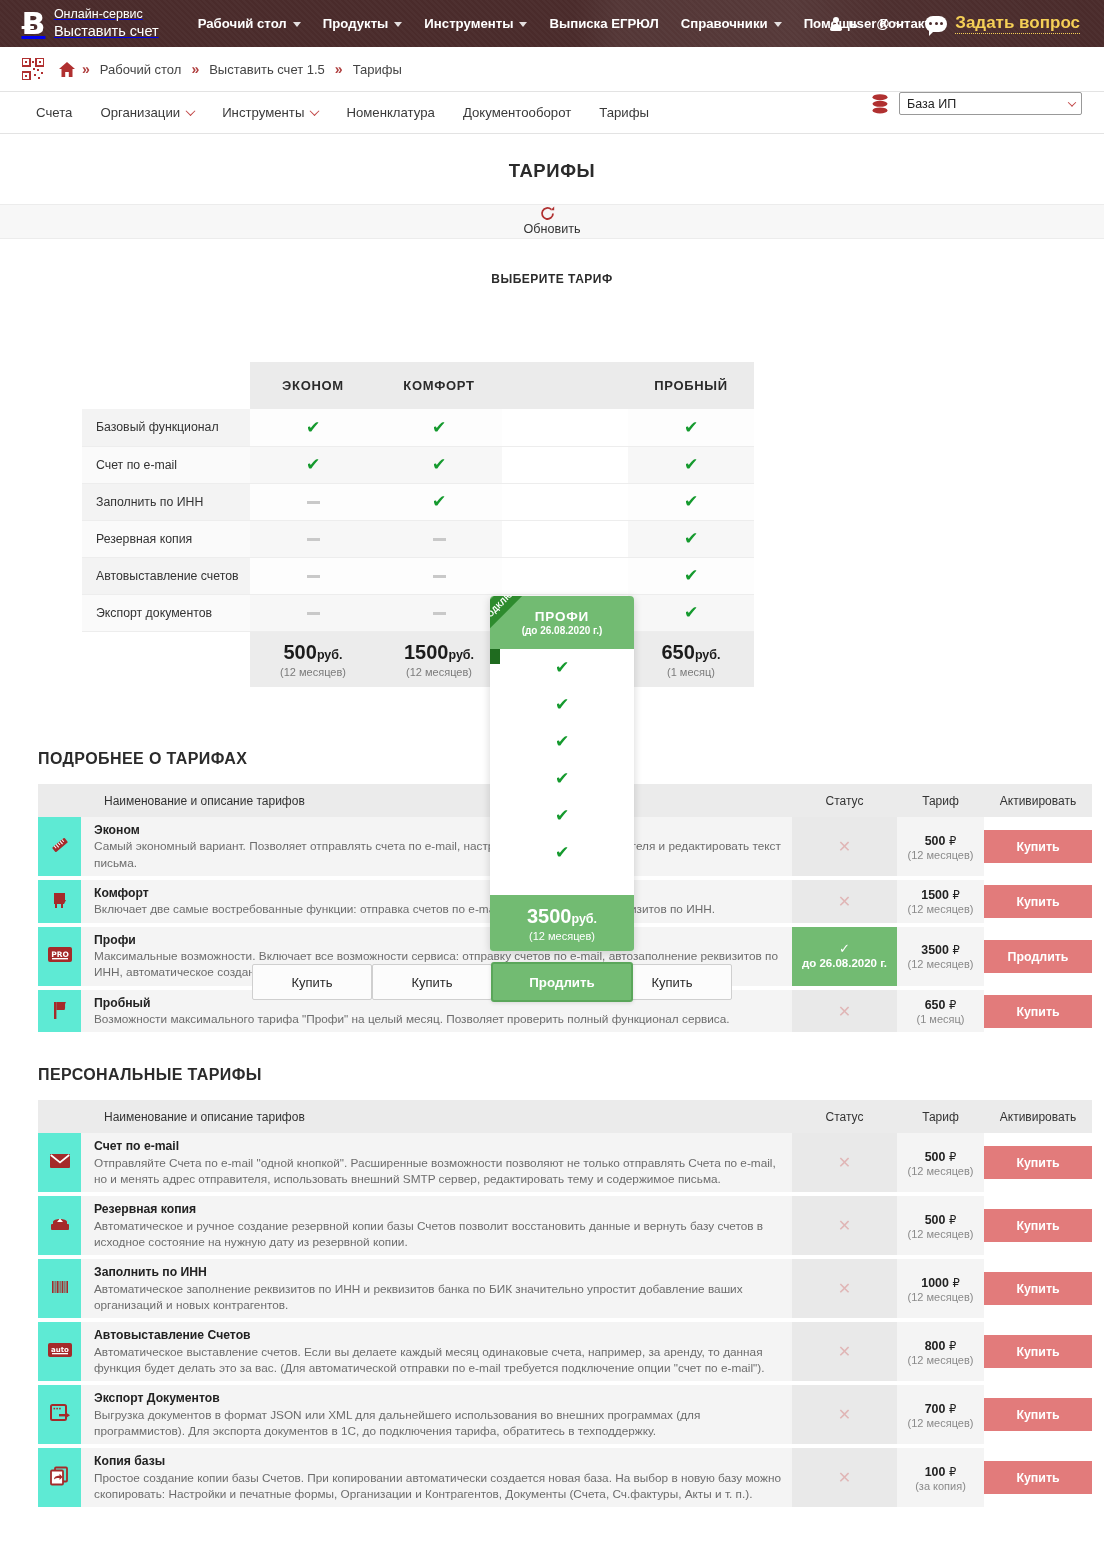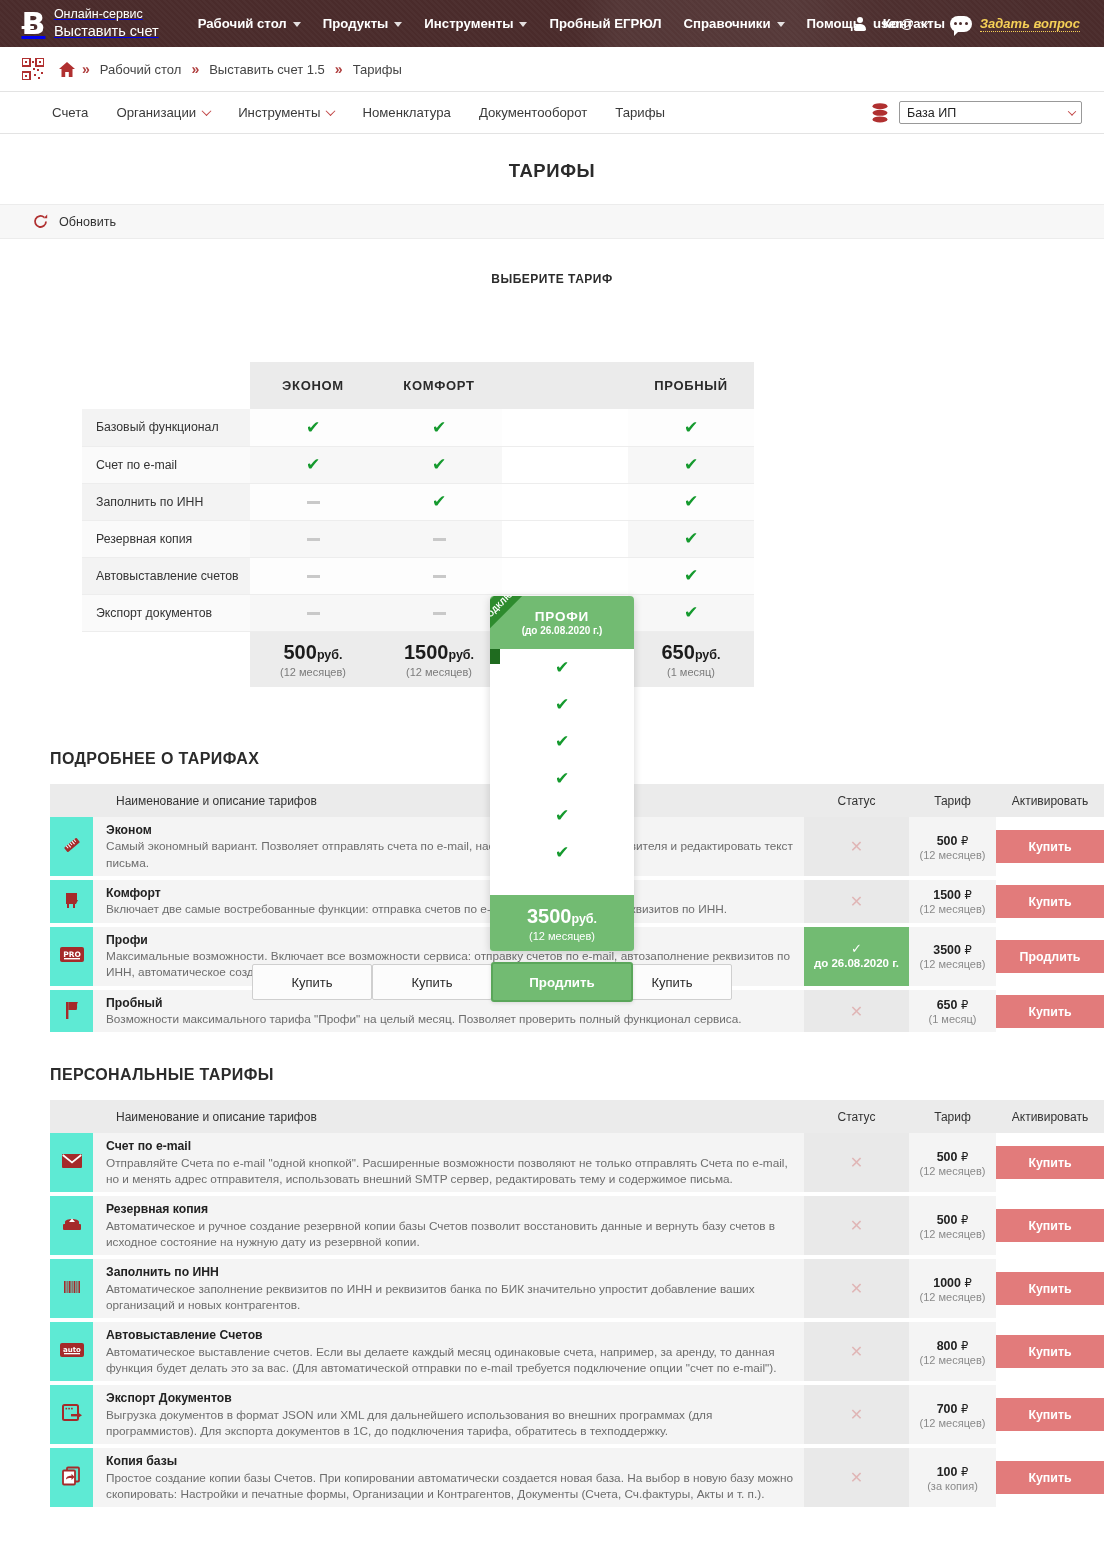--- a/index.html
+++ b/index.html
@@ -57,45 +57,45 @@
   .user-icon {
     width:12px;height:14px;position:relative;display:inline-block;
   }
   .user-icon::before{content:"";position:absolute;top:0;left:3px;width:6px;height:6px;border-radius:50%;background:#fff;}
   .user-icon::after{content:"";position:absolute;bottom:0;left:0;width:12px;height:7px;border-radius:6px 6px 2px 2px;background:#fff;}
   .ask-wrap{display:inline-flex;align-items:center;gap:8px;padding:6px 4px 6px 12px;}
   .bubble{width:22px;height:16px;background:#fff;border-radius:8px;position:relative;display:inline-block;}
   .bubble::after{content:"";position:absolute;bottom:-4px;left:4px;width:0;height:0;border-top:6px solid #fff;border-right:6px solid transparent;}
   .bubble .dots{position:absolute;top:6px;left:4px;width:14px;display:flex;justify-content:space-between;}
   .bubble .dots i{width:3px;height:3px;background:#4a2b2b;border-radius:50%;display:block;}
-  .ask-link{color:#f5cf56;font-weight:700;font-size:13px;text-decoration:none;border-bottom:1px dotted #f5cf56;font-style:italic;}
+  .ask-link{color:#f5cf56;font-weight:700;font-size:17px;text-decoration:none;border-bottom:1px dotted #f5cf56;}
 
   
   .crumbbar{height:45px;display:flex;align-items:center;padding:0 22px;background:#fff;border-bottom:1px solid #e3e3e3;}
   .qr{width:22px;height:22px;margin-right:14px;display:block;}
   .home-ic{width:18px;height:17px;margin-right:4px;}
   .crumbs{display:flex;align-items:center;gap:0;}
   .crumbs a,.crumbs span.cur{font-size:13px;color:#444;text-decoration:none;padding:0 8px;}
   .crumbs .sep{color:#b04040;font-size:14px;font-weight:700;padding:0 2px;}
 
   
-  .subnav{height:42px;display:flex;align-items:center;padding:0 38px;background:#fff;border-bottom:1px solid #e3e3e3;position:relative;}
+  .subnav{height:42px;display:flex;padding:0 22px;background:#fff;border-bottom:1px solid #e3e3e3;position:relative;}
   .subnav a{font-size:13.2px;color:#3a3a3a;text-decoration:none;padding:6px 14px;display:inline-flex;align-items:center;gap:7px;}
   .subnav a .caret-thin{color:#b33;}
   .db-select{position:absolute;right:22px;display:flex;align-items:center;gap:10px;}
   .db-icon{width:18px;height:20px;display:block;}
   .db-box{
     width:183px;height:23px;border:1px solid #999;background:#fff;border-radius:2px;
     display:flex;align-items:center;justify-content:space-between;padding:0 6px 0 7px;font-size:12.5px;color:#222;
   }
   .db-box .caret-thin{color:#b33;width:6px;height:6px;border-width:1.4px;}
 
   
   .page-title{text-align:center;font-size:18.5px;font-weight:700;color:#2b2b2b;letter-spacing:.6px;padding:26px 0 22px;}
-  .toolbar{background:#f7f7f7;border-top:1px solid #ececec;border-bottom:1px solid #ececec;height:35px;display:flex;align-items:center;padding:0 32px;}
+  .toolbar{background:#f7f7f7;border-top:1px solid #ececec;border-bottom:1px solid #ececec;height:35px;display:flex;align-items:center;padding:0 32px;flex-direction:column;}
   .refresh-ic{width:17px;height:17px;margin-right:10px;}
   .toolbar a{font-size:12.6px;color:#333;text-decoration:none;}
 
   
   .choose-title{text-align:center;font-size:12px;font-weight:700;color:#2b2b2b;letter-spacing:.5px;padding:33px 0 0;}
 
   .plans{position:relative;width:1104px;height:430px;}
   .ptable{position:absolute;left:82px;top:76px;width:672px;}
   .ptable table{border-collapse:collapse;width:672px;table-layout:fixed;}
   .ptable col.cfeat{width:168px;}
@@ -159,21 +159,21 @@
     font-size:13px;font-family:inherit;border-radius:2px;cursor:pointer;
   }
   .buybtn-green{
     position:absolute;left:491px;top:676px;width:142px;height:40px;
     background:#72bb72;border:2px solid #5aa65a;color:#fff;font-size:13.3px;font-weight:700;
     font-family:inherit;border-radius:3px;cursor:pointer;z-index:6;
     box-shadow:0 1px 4px rgba(0,0,0,.12);
   }
 
   
-  .section{padding:0 38px;margin-left:12px;}
+  .section{padding:0 38px;}
   .sec-title{font-size:16px;font-weight:700;color:#2b2b2b;letter-spacing:.4px;margin:34px 0 16px;}
   .dtable{width:1054px;border-collapse:collapse;table-layout:fixed;}
   .dtable col.cicon{width:43px;}
   .dtable col.cdesc{width:711px;}
   .dtable col.cstat{width:105px;}
   .dtable col.cprice{width:87px;}
   .dtable col.cact{width:108px;}
   .dtable thead th{
     background:#ebebeb;height:33px;font-size:12px;font-weight:400;color:#333;
   }
@@ -222,21 +222,21 @@
       </a>
     <a href="#">
         <span>Продукты</span>
         <i class="caret"></i>
       </a>
     <a href="#">
         <span>Инструменты</span>
         <i class="caret"></i>
       </a>
     <a href="#">
-        <span>Пробный ЕГРЮЛ</span>
+        <span>Выписка ЕГРЮЛ</span>
       </a>
     <a href="#">
         <span>Справочники</span>
         <i class="caret"></i>
       </a>
     <a href="#">
         <span>Помощь</span>
       </a>
     <a href="#">
         <span>Контакты</span>

